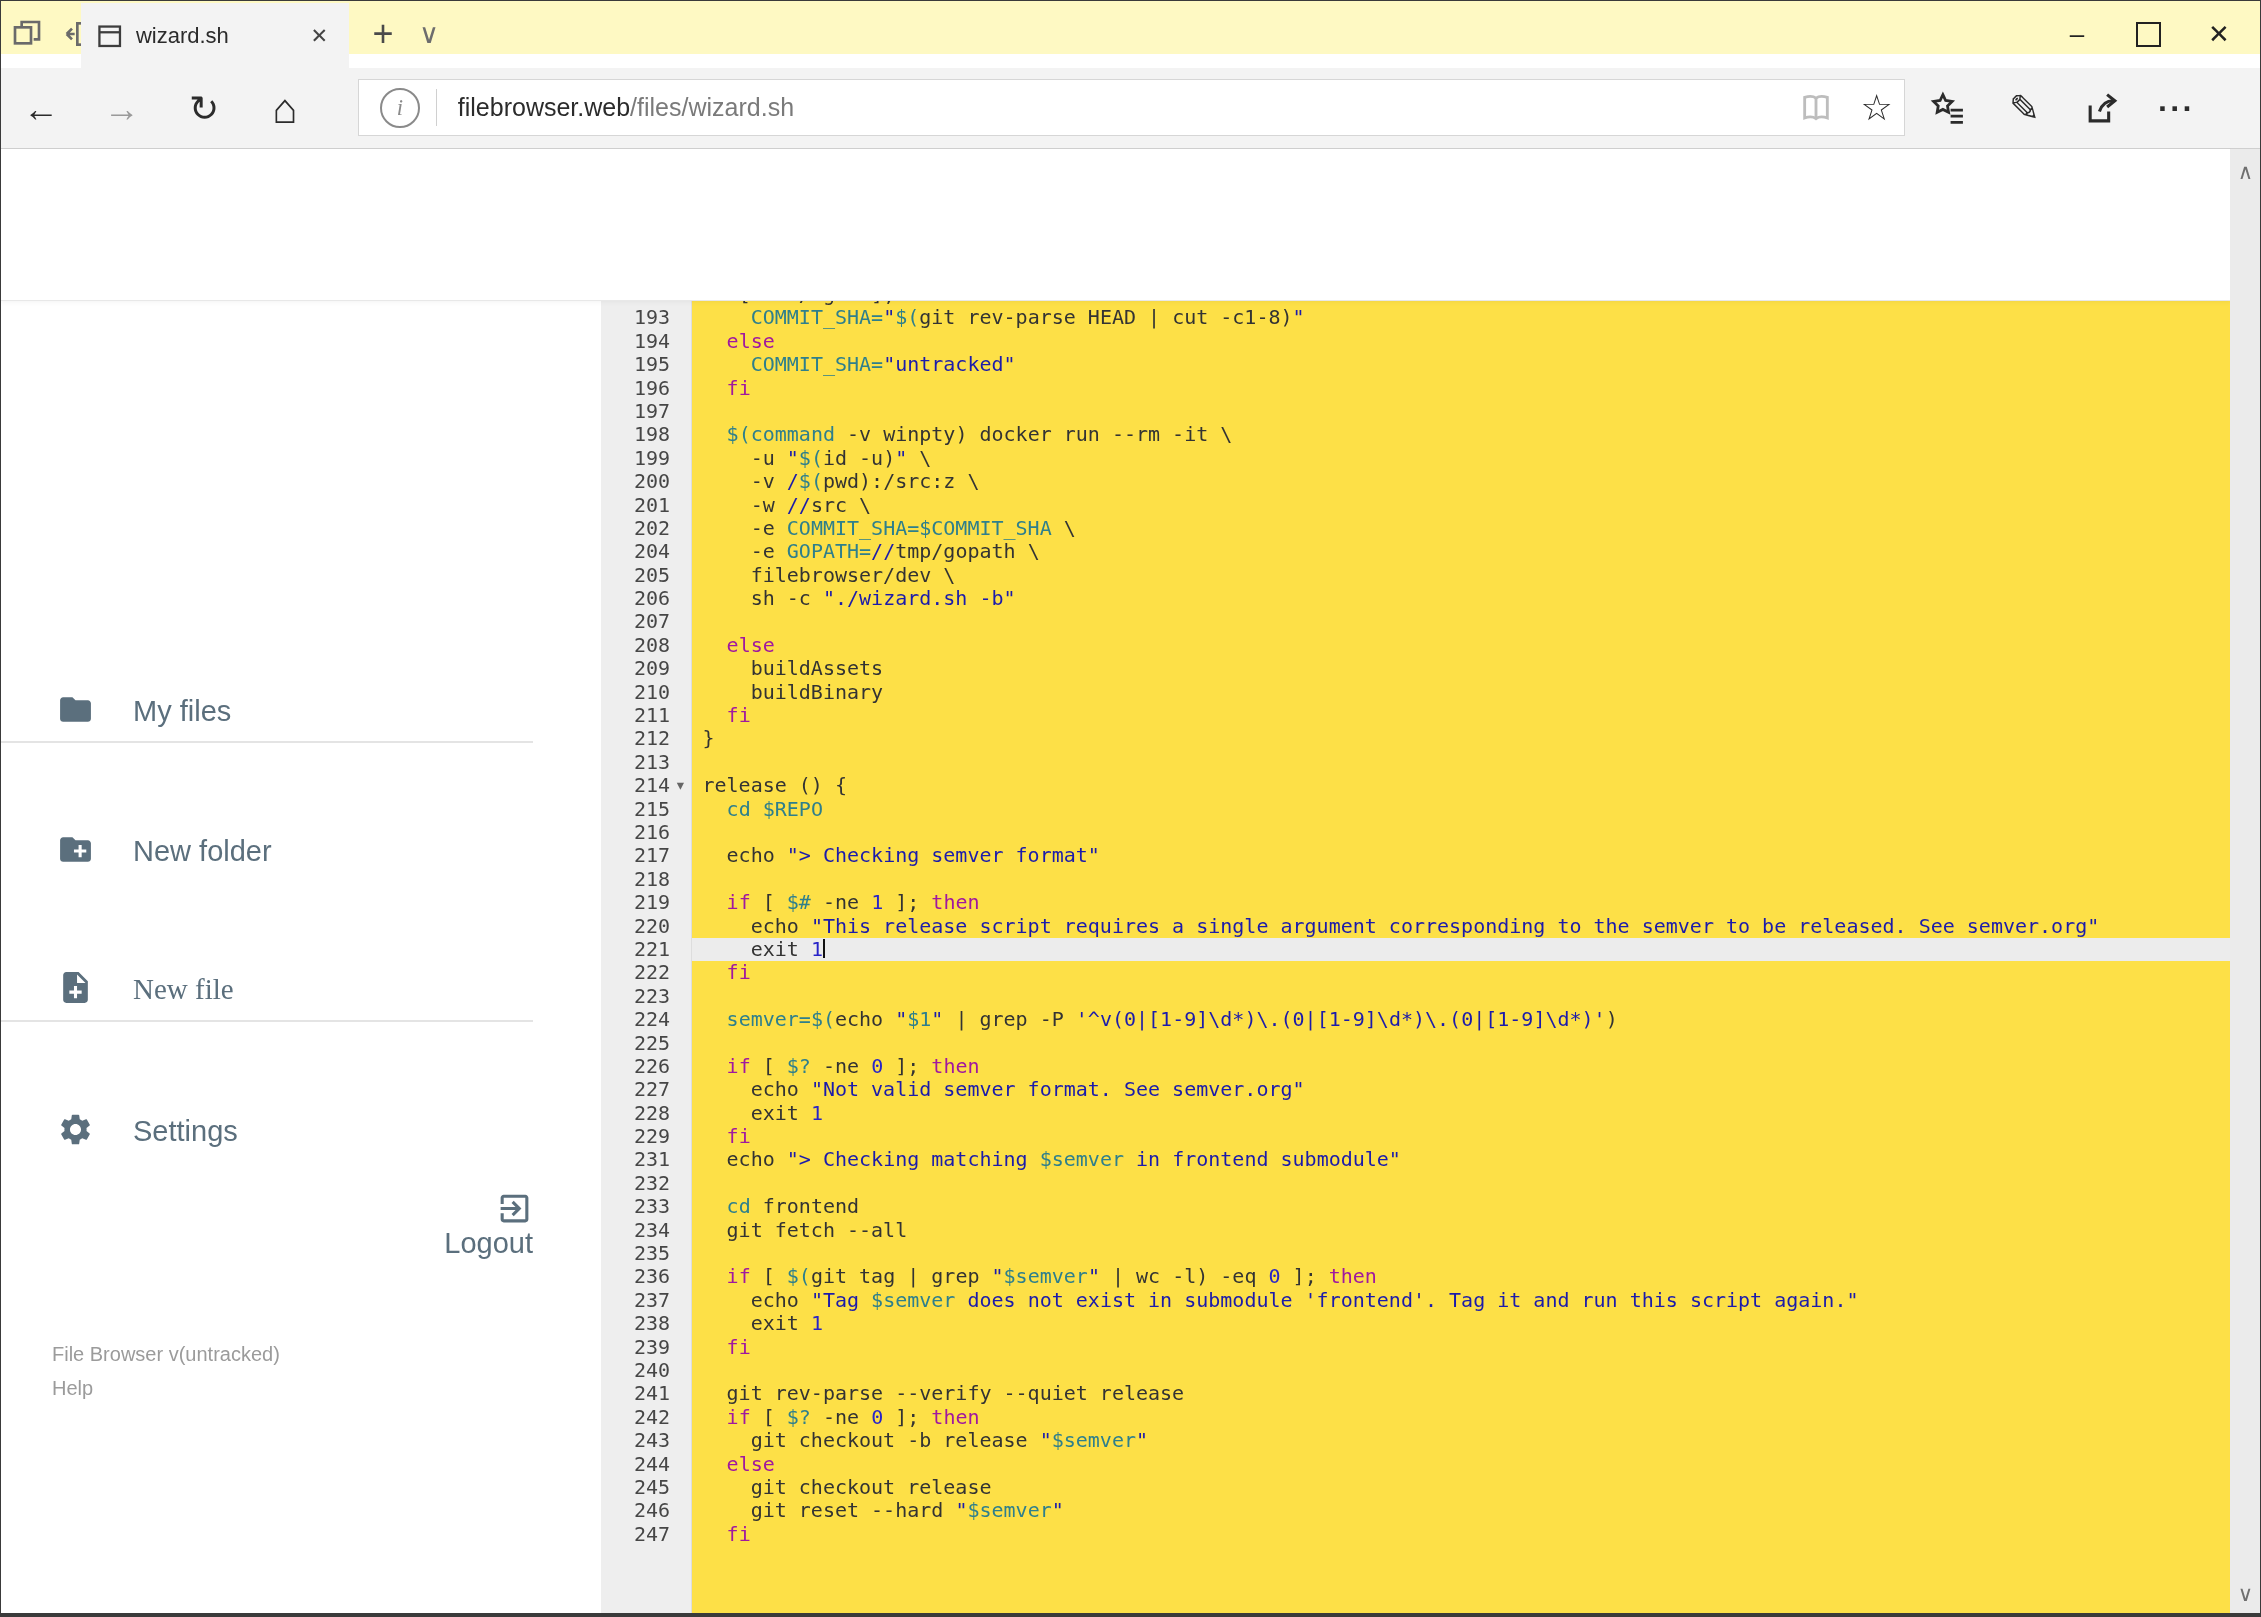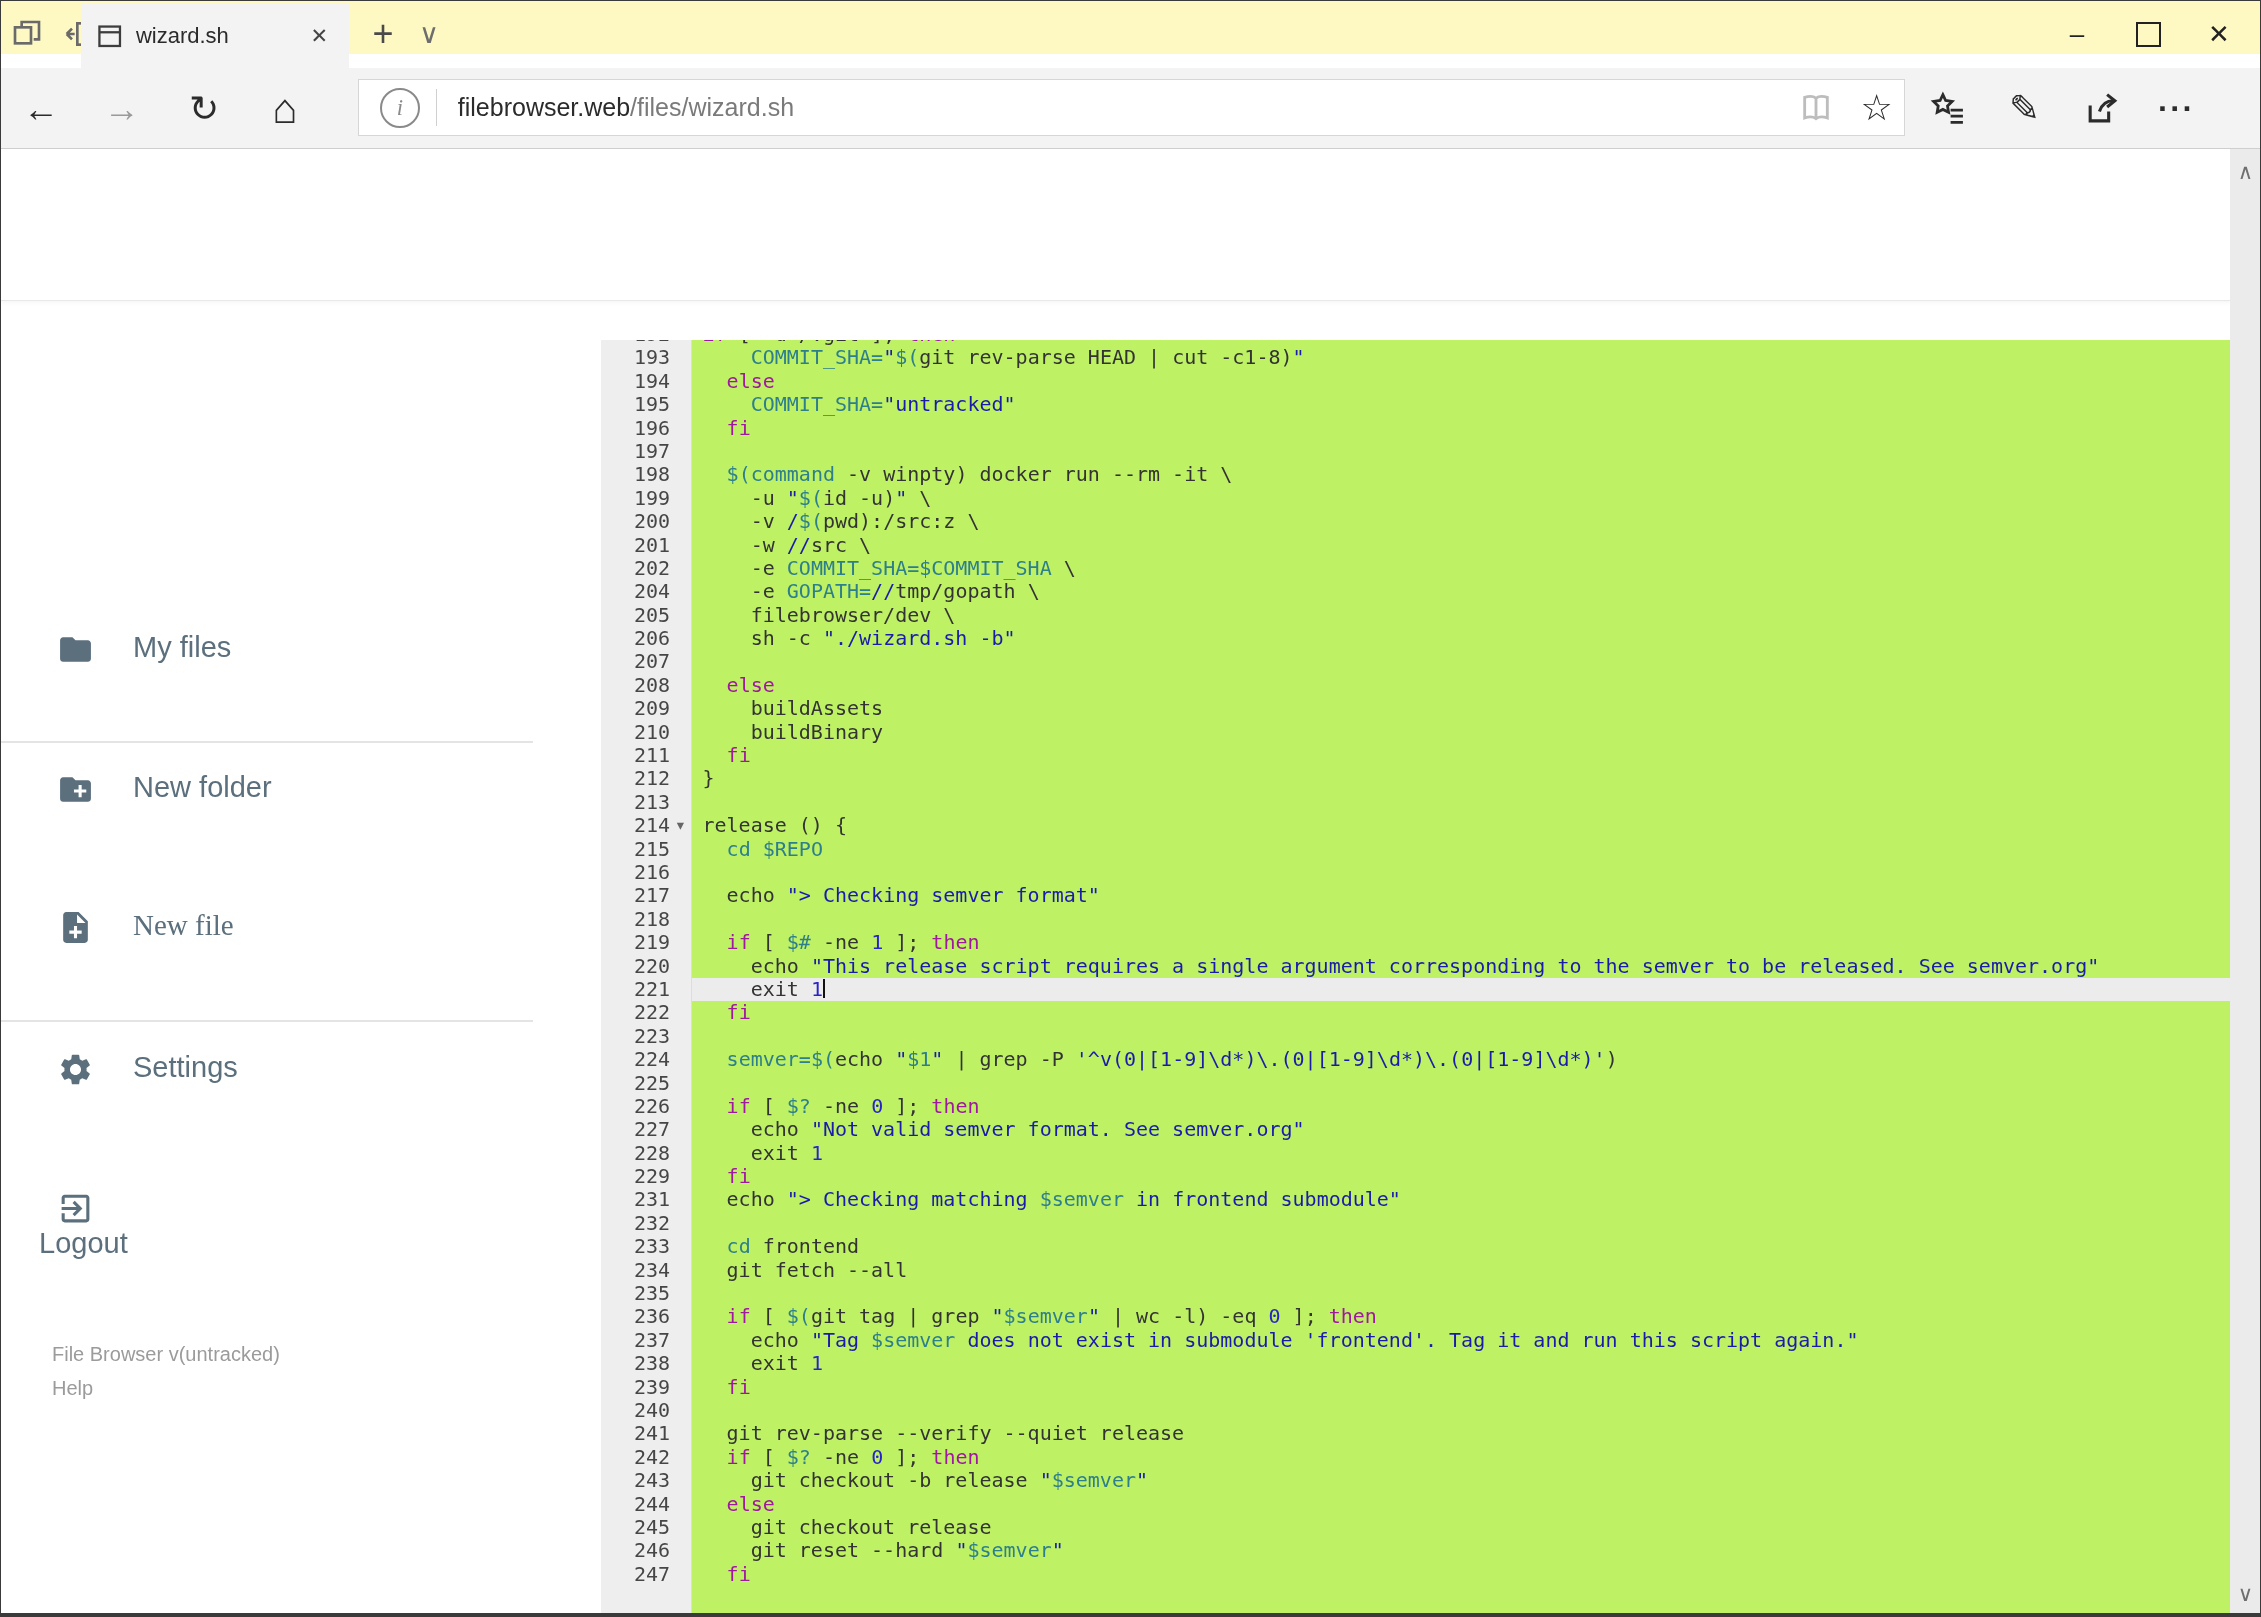--- a/index.html
+++ b/index.html
@@ -44,29 +44,29 @@
         box-sizing:border-box;background:#fff;display:flex;align-items:center;justify-content:center;}
   .searchbox{position:absolute;left:150px;top:184px;width:801px;height:84px;background:#f1f1f1;border-radius:8px;
              display:flex;align-items:center;}
   .searchbox .mag{margin:0 21px 0 36px;}
   .search-ph{font-size:28px;color:#757575;}
   .apptools{position:absolute;right:68px;top:184px;height:84px;display:flex;align-items:center;gap:45px;}
   .toolbtn{width:44px;height:44px;display:flex;align-items:center;justify-content:center;}
 
   
   .sidebar{position:absolute;left:0;top:300px;width:601px;bottom:0;background:#fff;}
-  .sb-item{position:absolute;left:0;width:533px;height:97px;display:flex;align-items:flex-start;}
+  .sb-item{position:absolute;left:0;width:533px;height:97px;display:flex;align-items:flex-end;}
   .sb-item .ic{width:37px;height:37px;margin-left:57px;flex:none;}
   .sb-item .lbl{margin-left:39px;font-size:29px;color:#5b6f7d;}
   .sb-div{position:absolute;left:0;width:533px;height:1.6px;background:#e4e4e4;}
   .sb-footer{position:absolute;left:52px;top:751px;font-size:20px;color:#9b9b9b;line-height:32px;}
   .sb-footer .help{display:block;margin-top:1.6px;}
 
   
-  .editor{position:absolute;left:601px;top:300px;right:31px;bottom:0;overflow:hidden;background:#bef264;margin-top:40px;}
+  .editor{position:absolute;left:601px;top:300px;right:31px;bottom:0;overflow:hidden;background:#fde047;}
   .gutterbg{position:absolute;left:0;top:0;bottom:0;width:90px;background:#eee;border-right:0.8px solid #ddd;}
   .codelines{position:relative;margin-top:-17px;font-family:"DejaVu Sans Mono",monospace;font-size:20px;line-height:23.4px;}
   .cm-row{display:flex;height:23.4px;}
   .gut{width:91px;flex:none;background:#eee;border-right:0.8px solid #ddd;box-sizing:border-box;
        display:flex;justify-content:flex-end;color:#464646;}
   .gut .num{text-align:right;}
   .gut .fold{width:21px;text-align:center;font-size:14.5px;color:#666;font-family:"Liberation Sans",sans-serif;}
   .code{flex:1;white-space:pre;padding-left:10.5px;color:#333;}
   .cm-row.active .code{background:#ececec;}
   .t-p{color:#333;}

